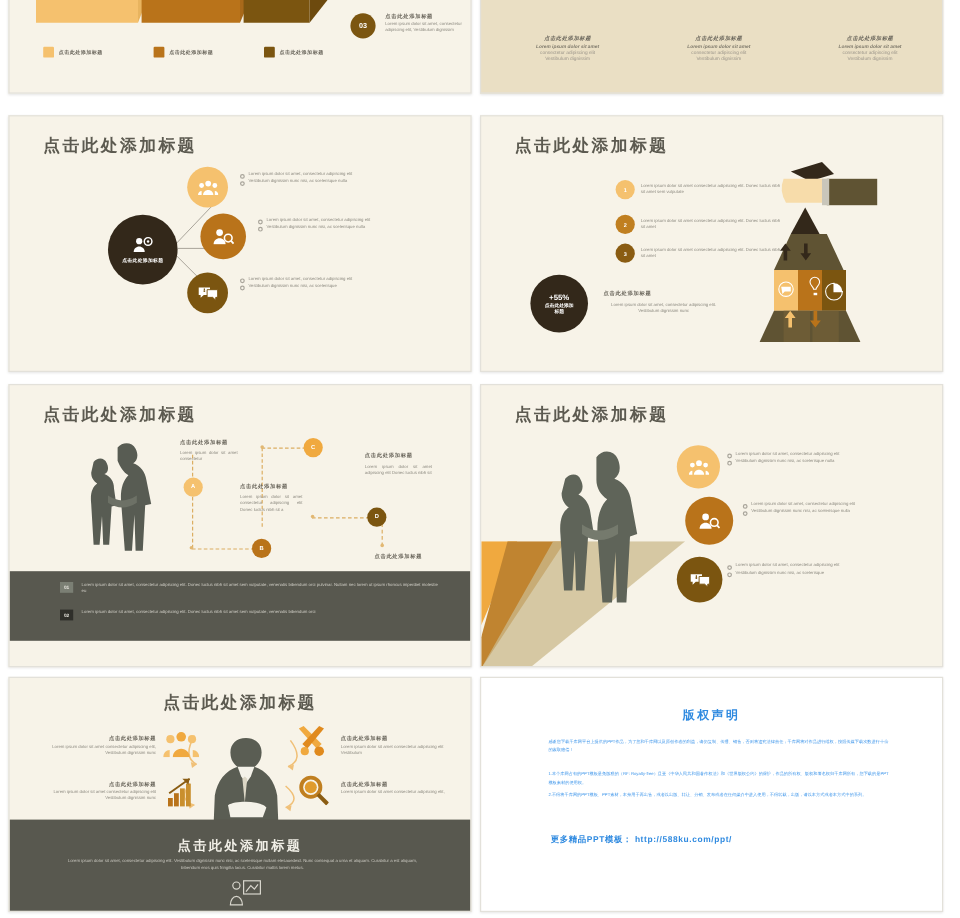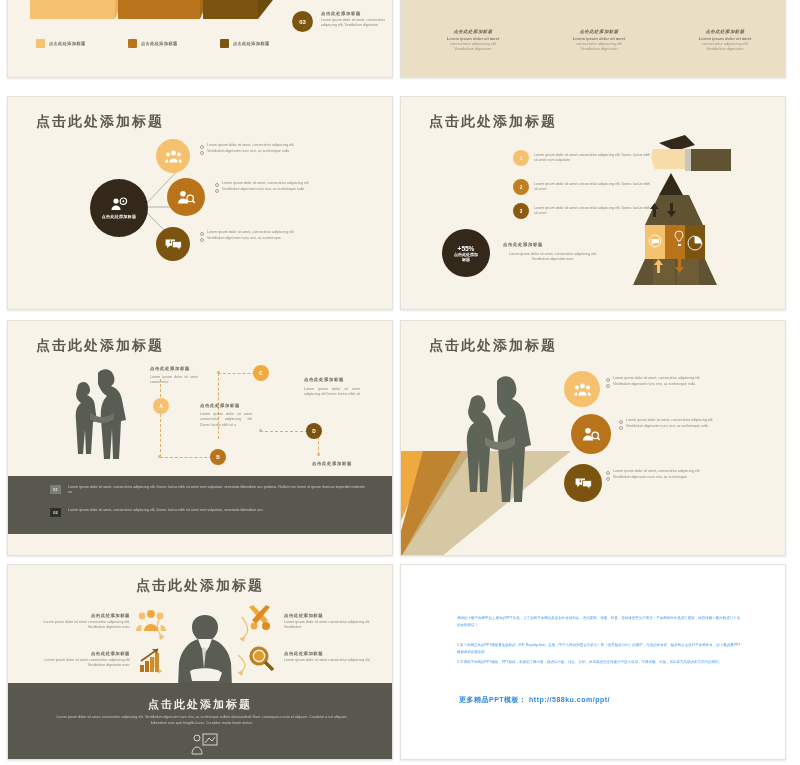--- a/index.html
+++ b/index.html
@@ -466,20 +466,21 @@
                 font-size:3.6px; line-height:1.6;">Lorem ipsum dolor sit amet, consectetur adipiscing elit. Vestibulum dignissim nunc nisi, ac scelerisque nullam elesauedeid. Nunc consequat a urna et aliquam. Curabitur a est aliquam, bibendum eros quis fringilla lacus. Curabitur mattis lorem metus.</div>
     <svg class="svgwrap" style="left:182px; top:168px; width:28px; height:22px;" viewBox="0 0 28 22">
       <circle cx="7" cy="5" r="3" fill="none" stroke="#d8d6cd" stroke-width="1"></circle>
       <path d="M2 21c0-4 2.2-7 5-7s5 3 5 7z" fill="none" stroke="#d8d6cd" stroke-width="1"></path>
       <rect x="13" y="1" width="14" height="11" fill="none" stroke="#d8d6cd" stroke-width="1"></rect>
       <path d="M15 10 l4 -5 l3 3 l3 -4" stroke="#d8d6cd" stroke-width="1" fill="none"></path>
     </svg>
   </div>
 
   <div class="slide white" style="left:400px; top:564px; width:386px; height:196px;">
+    <div class="cp-title" style="top:24px;">版权声明</div>
     <div class="cp-para" style="left:56px; top:50px; width:284px;">感谢您下载千库网平台上提供的PPT作品，为了您和千库网以及原创作者的利益，请勿复制、传播、销售，否则将追究法律责任；千库网将对作品进行维权，按照传媒下载次数进行十倍的索取赔偿！</div>
     <div class="cp-para" style="left:56px; top:77px; width:284px;">1.本个库网占有的PPT模板是免版税的（RF: Royalty-free）且受《中华人民共和国著作权法》和《世界版权公约》的保护，作品的所有权、版权和署名权归千库网所有，您下载的是PPT模板素材的使用权。</div>
     <div class="cp-para" style="left:56px; top:94px; width:284px;">2.不得将千库网的PPT模板、PPT素材，本身用于再出售，或者以出版、转让、分销、发布或者在任何媒介中进入使用，不得转载，出版，请以本方式或者本方式中的系列。</div>
     <div class="cp-url" style="left:58px; top:130px;">
       <span>更多精品PPT模板：</span>
       <span style="font-weight:bold;">http://588ku.com/ppt/</span>
     </div>
   </div>
 
 </div>

